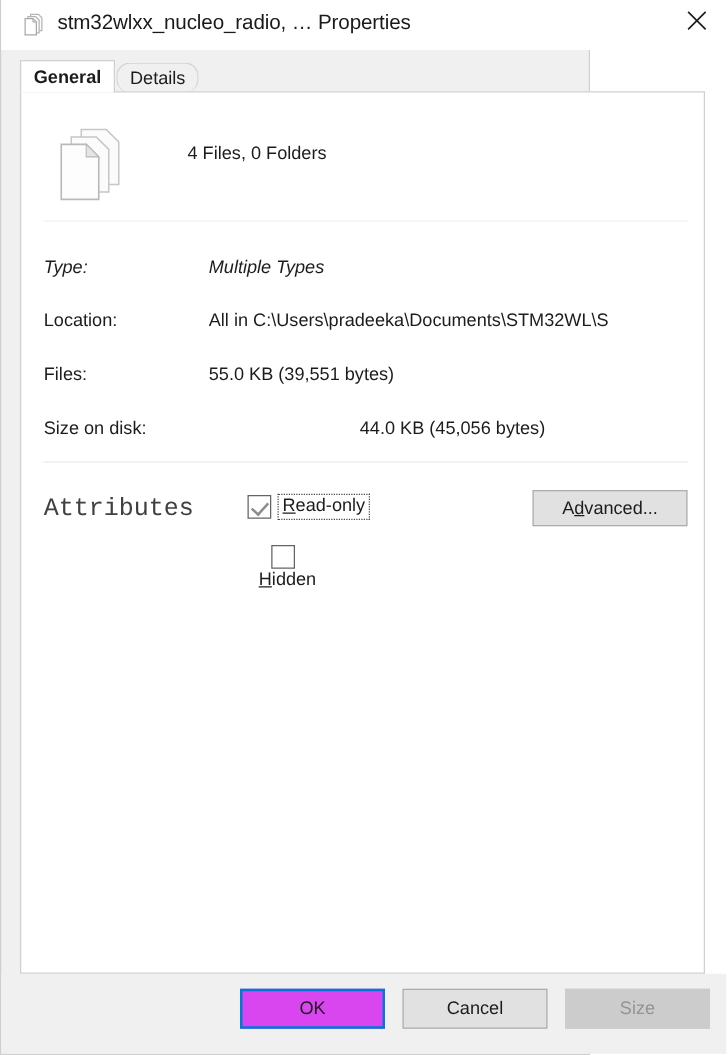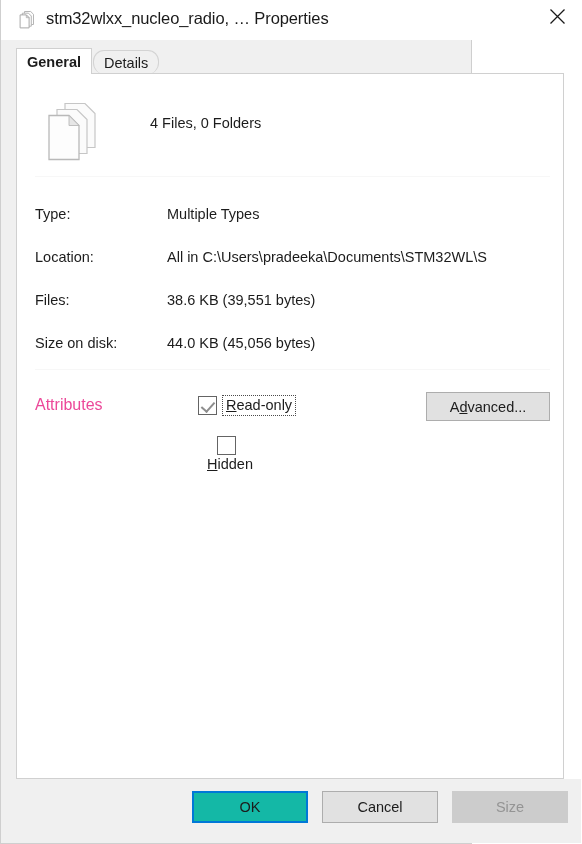--- a/index.html
+++ b/index.html
@@ -128,31 +128,32 @@
   }
   .row-value {
     position: absolute;
     left: 150px;
     font-size: 14.5px;
     color: #1c1c1c;
     white-space: nowrap;
     overflow: hidden;
     width: 390px;
   }
-  .r1 { top: 132px; }
+  .r1 { top: 132px; font-style: italic; }
   .r2 { top: 175px; }
   .r3 { top: 218px; }
-  .r4 { top: 261px; }
+  .r4 { top: 261px; text-align: center; }
 
   
   .attr-label {
     position: absolute;
     left: 18px; top: 322px;
-    font-size: 16px;
-    color: #ec4899;
+    font-size: 20px;
+    color: #404040;
+    font-family: Liberation Mono, monospace;
   }
   .check-row {
     position: absolute;
     left: 141px;
     height: 22px;
     display: flex;
     align-items: center;
     margin-left: 40px;
   }
   #check-readonly { top: 320px; }
@@ -213,21 +214,21 @@
     background: #f0f0f0;
   }
   .footer .btn {
     position: absolute;
     top: 12px;
     width: 116px; height: 32px;
   }
   #ok-button {
     left: 191px;
     border: 2px solid #0078d7;
-    background: #14b8a6;
+    background: #d946ef;
   }
   #cancel-button { left: 321px; }
   #apply-button {
     left: 451px;
     background: #cccccc;
     border-color: #cccccc;
     color: #949494;
   }
 </style>
 </head>
@@ -279,21 +280,21 @@
 
     <div class="hr" id="sep-top"></div>
 
     <span class="row-label r1">Type:</span>
     <span class="row-value r1">Multiple Types</span>
 
     <span class="row-label r2">Location:</span>
     <span class="row-value r2">All in C:\Users\pradeeka\Documents\STM32WL\S</span>
 
     <span class="row-label r3">Files:</span>
-    <span class="row-value r3">38.6 KB (39,551 bytes)</span>
+    <span class="row-value r3">55.0 KB (39,551 bytes)</span>
 
     <span class="row-label r4">Size on disk:</span>
     <span class="row-value r4">44.0 KB (45,056 bytes)</span>
 
     <div class="hr" id="sep-bottom"></div>
 
     <span class="attr-label">Attributes</span>
 
     <div class="check-row" id="check-readonly">
       <span class="checkbox checked"></span>

